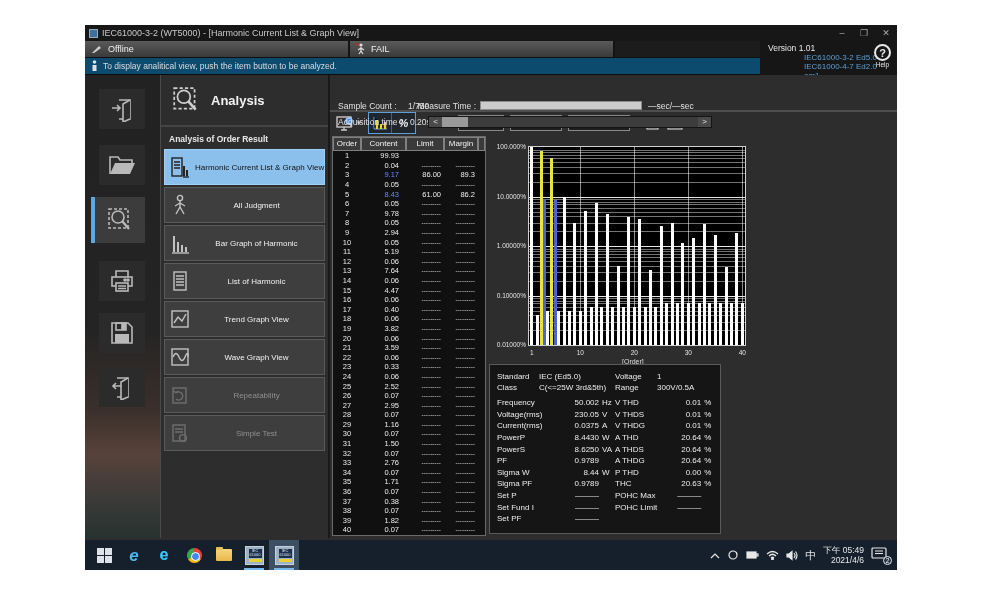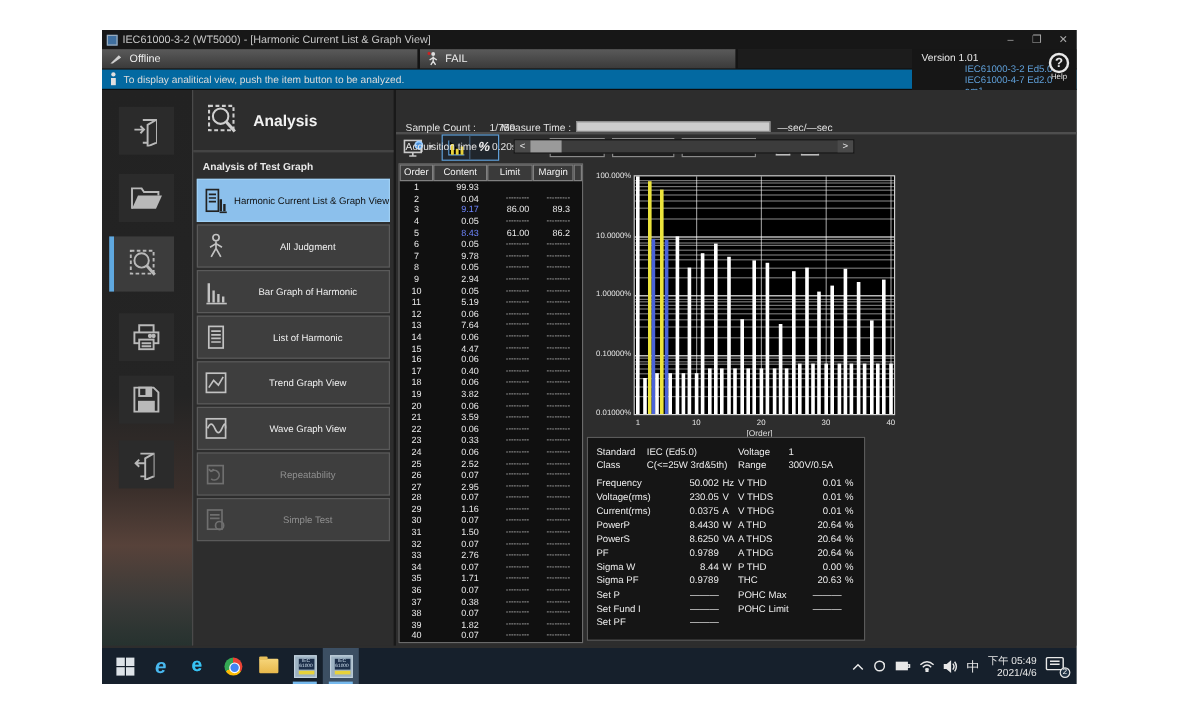--- a/index.html
+++ b/index.html
@@ -11,21 +11,21 @@
   .window { position: absolute; left:0; top:0; width:812px; height:515px; background:#2d2d2d; }
   .titlebar { height:16px; background:#171717; color:#c9c9c9; display:flex; align-items:center; font-size:9px; padding-left:4px; }
   .titleicon { width:9px; height:9px; background:#3f6f9f; border:1px solid #9ab; margin-right:4px; flex:none; }
   .titletext { flex:1; white-space:nowrap; overflow:hidden; }
   .winctrl { width:22px; text-align:center; color:#aaa; font-size:9px; line-height:16px; }
 
   .statusrow { height:17px; display:flex; background:#1c1c1c; border-bottom:1px solid #101010; }
   .statusseg { width:265px; display:flex; align-items:center; gap:5px; padding-left:6px;
                background:linear-gradient(#5a5a5a,#3a3a3a); border-right:2px solid #141414;
                color:#efefef; font-size:9px; }
-  .inforow { height:17px; display:flex; align-items:center; gap:5px; padding-left:6px; background:#0369a1;
+  .inforow { height:17px; display:flex; align-items:center; gap:5px; padding-left:6px; background:#0c4a6e;
              color:#dcdcdc; font-size:8.5px; border-bottom:1px solid #0c0c0c; }
   .versionblock { position:absolute; right:0; top:16px; width:137px; height:34px; background:#161616;
                   padding:2px 4px 2px 8px; }
   .versiontext { color:#e8e8e8; font-size:8.5px; }
   .stdtext { color:#5f9fd8; font-size:8px; line-height:9px;padding-left:36px; }
   .helpwrap { position:absolute; right:6px; top:3px; text-align:center; color:#e8e8e8; }
   .helpcircle { width:17px; height:17px; border:2px solid #e8e8e8; border-radius:50%; font-size:11px;
                 font-weight:bold; line-height:14px; text-align:center; }
   .helplabel { font-size:6.5px; margin-top:0px; }
 
@@ -249,21 +249,21 @@
 
       <div class="panel">
         <div class="panelheader">
           <svg width="30" height="30" viewBox="0 0 28 28">
             <rect x="3" y="3" width="19" height="19" stroke-dasharray="3 2"></rect>
             <circle cx="12" cy="11" r="6"></circle>
               <path d="M16 15 L23 23" stroke-width="2.4"></path>
           </svg>
           <span class="paneltitle">Analysis</span>
         </div>
-        <div class="sectionlabel">Analysis of Test Graph</div>
+        <div class="sectionlabel">Analysis of Order Result</div>
         <div class="btnlist">
           <div class="abtn selected">
             <span class="aicon">
               <svg width="20" height="22" viewBox="0 0 20 22">
                   <rect x="2" y="2" width="10" height="18"></rect>
                   <path d="M4 6 H10 M4 9 H10 M4 12 H10"></path>
                   <path d="M14 20 V10 M17 20 V14" stroke-width="2"></path>
                   <path d="M13 21 H19"></path>
                 </svg>
             </span>

